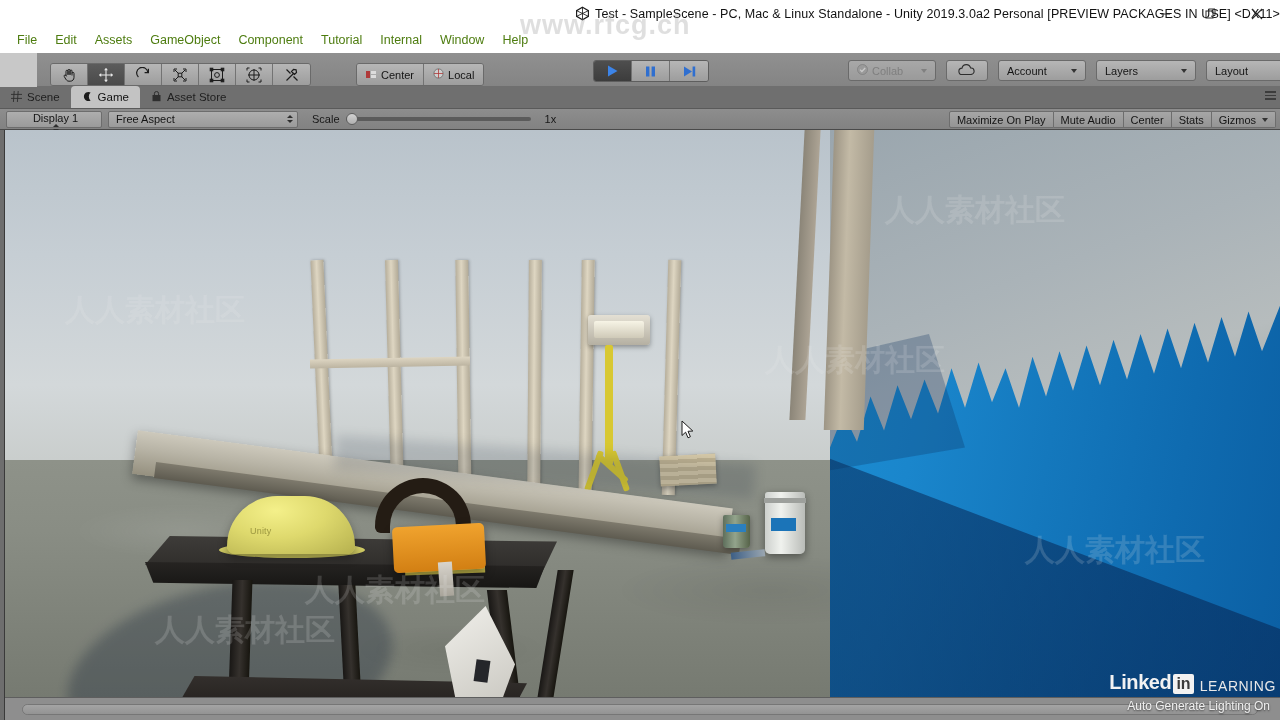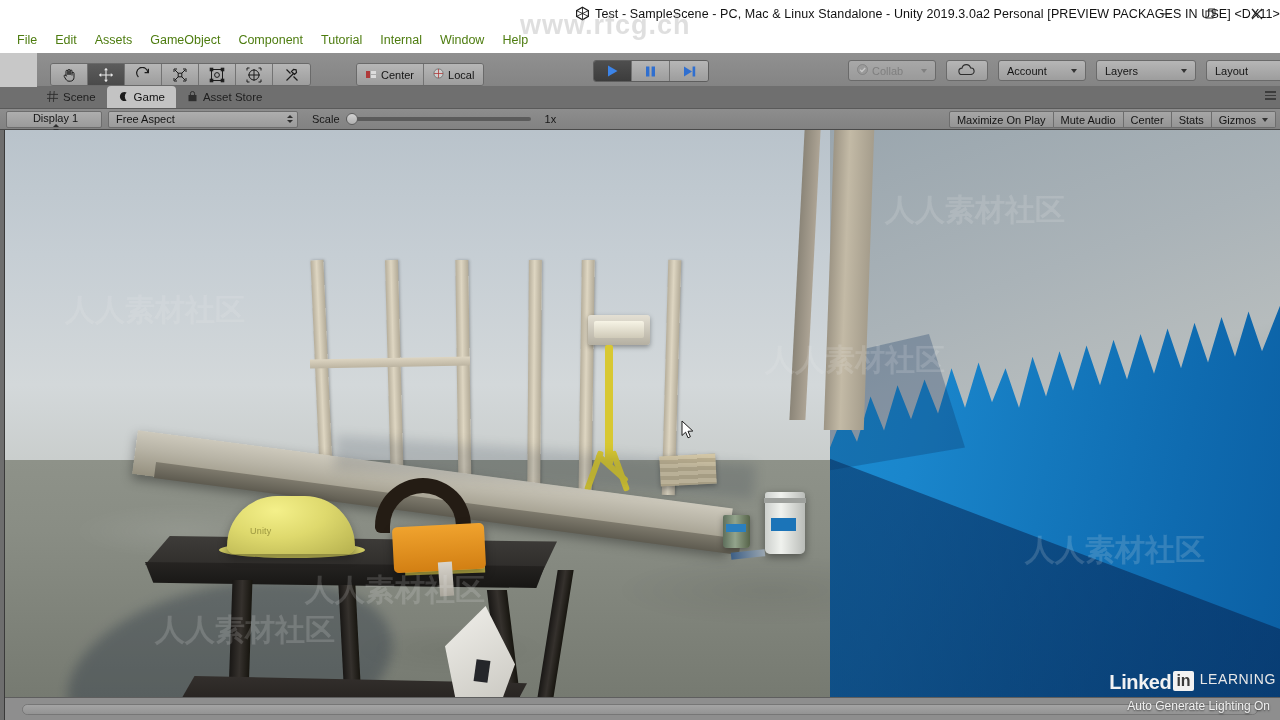--- a/index.html
+++ b/index.html
@@ -80,21 +80,21 @@
   .caret.dim { border-top-color:#808080; }
   .w-account { width:88px; justify-content:space-between; }
   .w-layers  { width:100px; justify-content:space-between; }
   .w-layout  { width:100px; justify-content:space-between; }
   .w-collab  { width:88px; justify-content:space-between; }
   .w-cloud   { width:42px; justify-content:center; }
 
   
   .tabbar {
     position:absolute; left:0; top:87px; width:1280px; height:22px;
-    background:#6f6f6f; border-bottom:1px solid #5a5a5a; display:flex; align-items:flex-end;padding-left:36px;
+    background:#6f6f6f; border-bottom:1px solid #5a5a5a; display:flex; align-items:flex-end;
   }
   .tab {
     height:22px; padding:0 11px; display:flex; align-items:center; gap:5px;
     font-size:11.5px; color:#1e1e1e; white-space:nowrap;
   }
   .tab.active { background:#c3c3c3; border-radius:4px 4px 0 0; color:#111; }
   .tabbar-menu { position:absolute; right:4px; top:4px; display:flex; flex-direction:column; gap:2px; }
   .tabbar-menu i { display:block; width:11px; height:1.5px; background:#3c3c3c; }
 
   
@@ -336,21 +336,21 @@
 
   
   .wm-cn {
     position:absolute; font-size:30px; font-weight:bold;
     color:rgba(235,235,235,.17); pointer-events:none; user-select:none;
     font-family:"DejaVu Sans", sans-serif;
   }
 
   
   .li-badge {
-    position:absolute; right:4px; bottom:26px; display:flex; align-items:flex-start; z-index:25;
+    position:absolute; right:4px; bottom:26px; display:flex; align-items:flex-end; z-index:25;
   }
   .li-word { font-size:20px; font-weight:bold; color:#f2f2f2; letter-spacing:-.4px; }
   .li-in {
     background:#f2f2f2; color:#3a3a3a; font-size:16px; font-weight:bold;
     padding:0 3px; margin-left:2px; border-radius:2px; line-height:20px;
   }
   .li-learning { font-size:14px; color:#e8e8e8; margin-left:6px; letter-spacing:.6px; }
   .status-text {
     position:absolute; right:10px; bottom:7px; font-size:12px; color:#f0f0f0; z-index:25;
     text-shadow:0 1px 2px rgba(0,0,0,.6);

